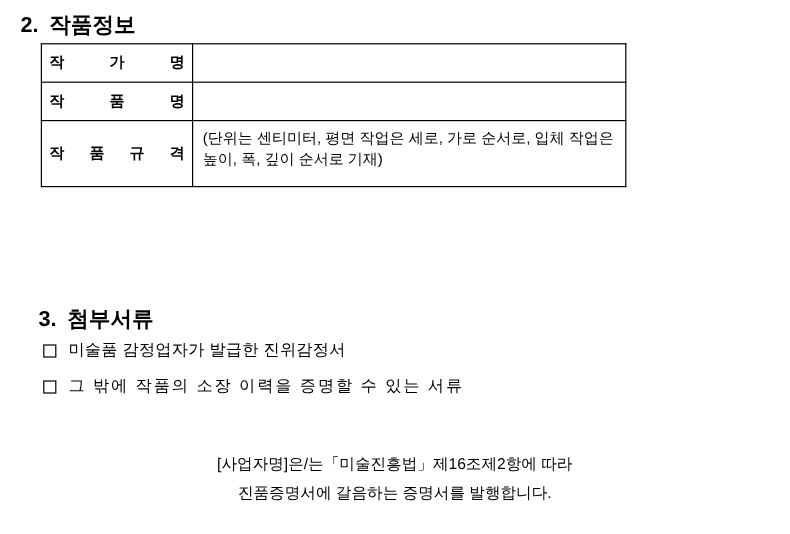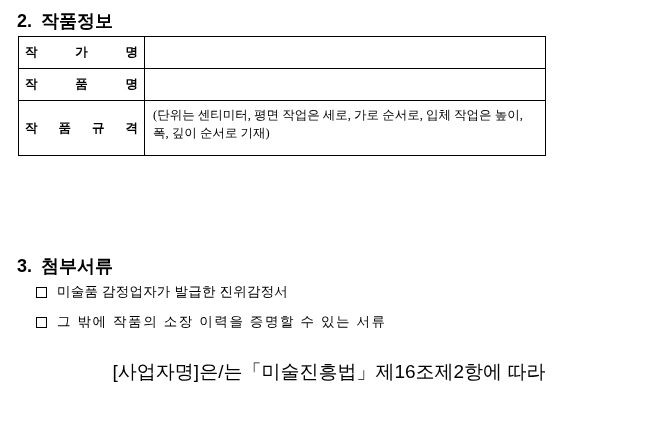--- a/index.html
+++ b/index.html
@@ -29,28 +29,28 @@
     font-size: 18px;
     font-weight: bold;
     letter-spacing: 0px;
     white-space: nowrap;
   }
   .section-heading .num {
     display: inline-block;
     margin-right: 9px;
   }
   #heading-2 { left: 17px; top: 9px; }
-  #heading-3 { left: 17px; top: 254px; }
+  #heading-3 { left: 32px; top: 254px; }
 
   
   .info-table {
     position: absolute;
-    left: 18px;
+    left: 34px;
     top: 36px;
-    width: 528px;
+    width: 488px;
     border-collapse: collapse;
     table-layout: fixed;
   }
   .info-table td {
     border: 1px solid #000000;
     font-size: 12.5px;
     padding: 0;
     vertical-align: middle;
     height: 25px;
   }
@@ -65,21 +65,21 @@
     padding: 3px 8px;
     font-weight: normal;
     line-height: 1.45;
   }
   .lbl-spread {
     display: inline-block;
     width: 100%;
     text-align: justify;
     text-align-last: justify;
   }
-  .row-tall td { height: 46px; font-family: Liberation Serif, serif; }
+  .row-tall td { height: 46px; }
   .row-tall td.value { vertical-align: top; padding-top: 5px; }
 
   
   .checklist {
     position: absolute;
     left: 36px;
     top: 283px;
     width: 600px;
   }
   .check-item {
@@ -103,24 +103,24 @@
     letter-spacing: 0.2px;
   }
   .check-label.wide {
     letter-spacing: 1.6px;
   }
 
   
   .statement {
     position: absolute;
     left: 0;
-    top: 354px;
+    top: 375px;
     width: 658px;
     text-align: center;
-    font-size: 19px;
+    font-size: 13px;
     line-height: 1.85;
   }
   .statement div { white-space: nowrap; }
 </style>
 </head>
 <body>
 
 <div class="page">
 
   <div class="section-heading" id="heading-2">
@@ -160,15 +160,16 @@
       <span class="check-label">미술품 감정업자가 발급한 진위감정서</span>
     </div>
     <div class="check-item">
       <span class="check-box"></span>
       <span class="check-label wide">그 밖에 작품의 소장 이력을 증명할 수 있는 서류</span>
     </div>
   </div>
 
   <div class="statement">
     <div>[사업자명]은/는「미술진흥법」제16조제2항에 따라</div>
+    <div>진품증명서에 갈음하는 증명서를 발행합니다.</div>
   </div>
 
 </div>
 
 </body></html>

